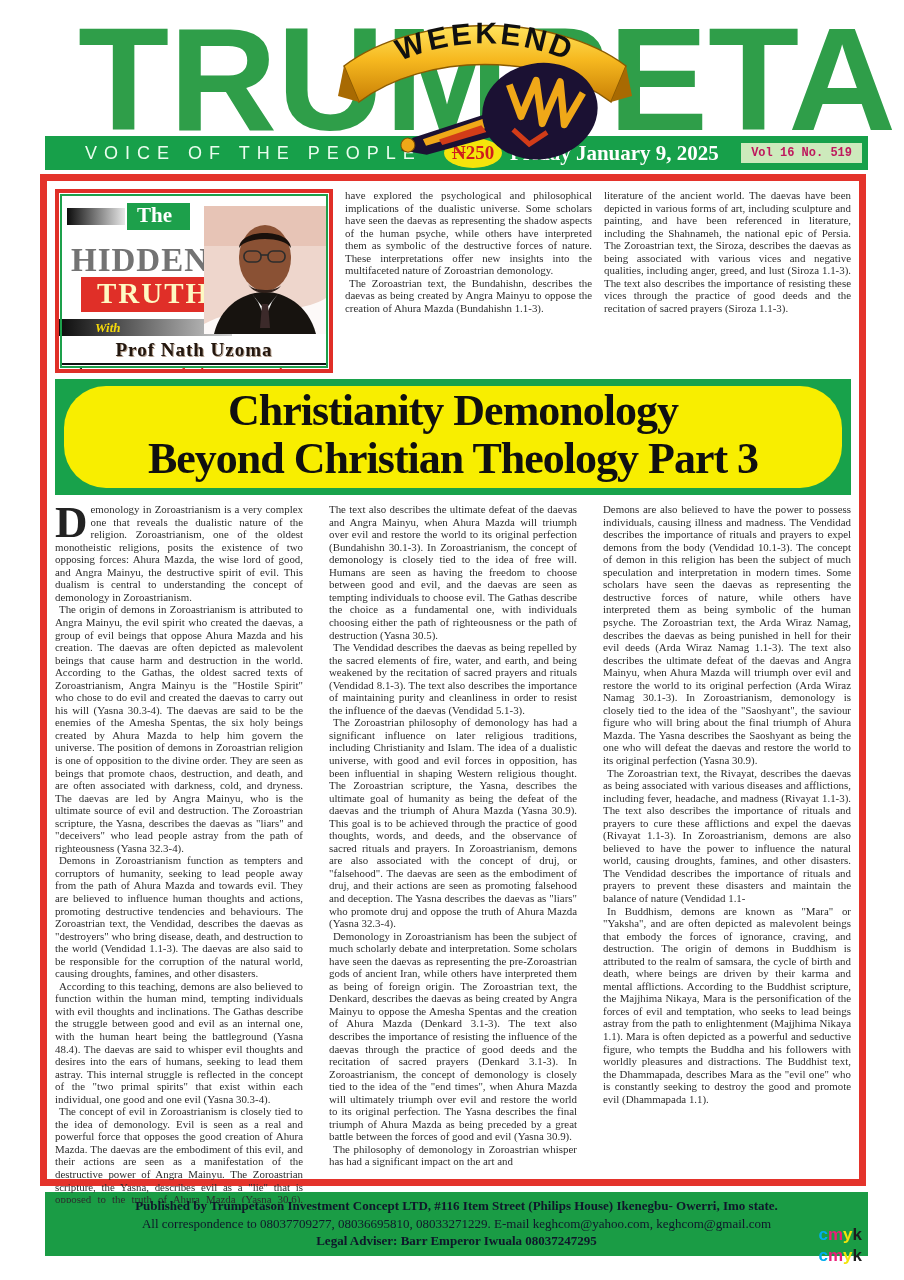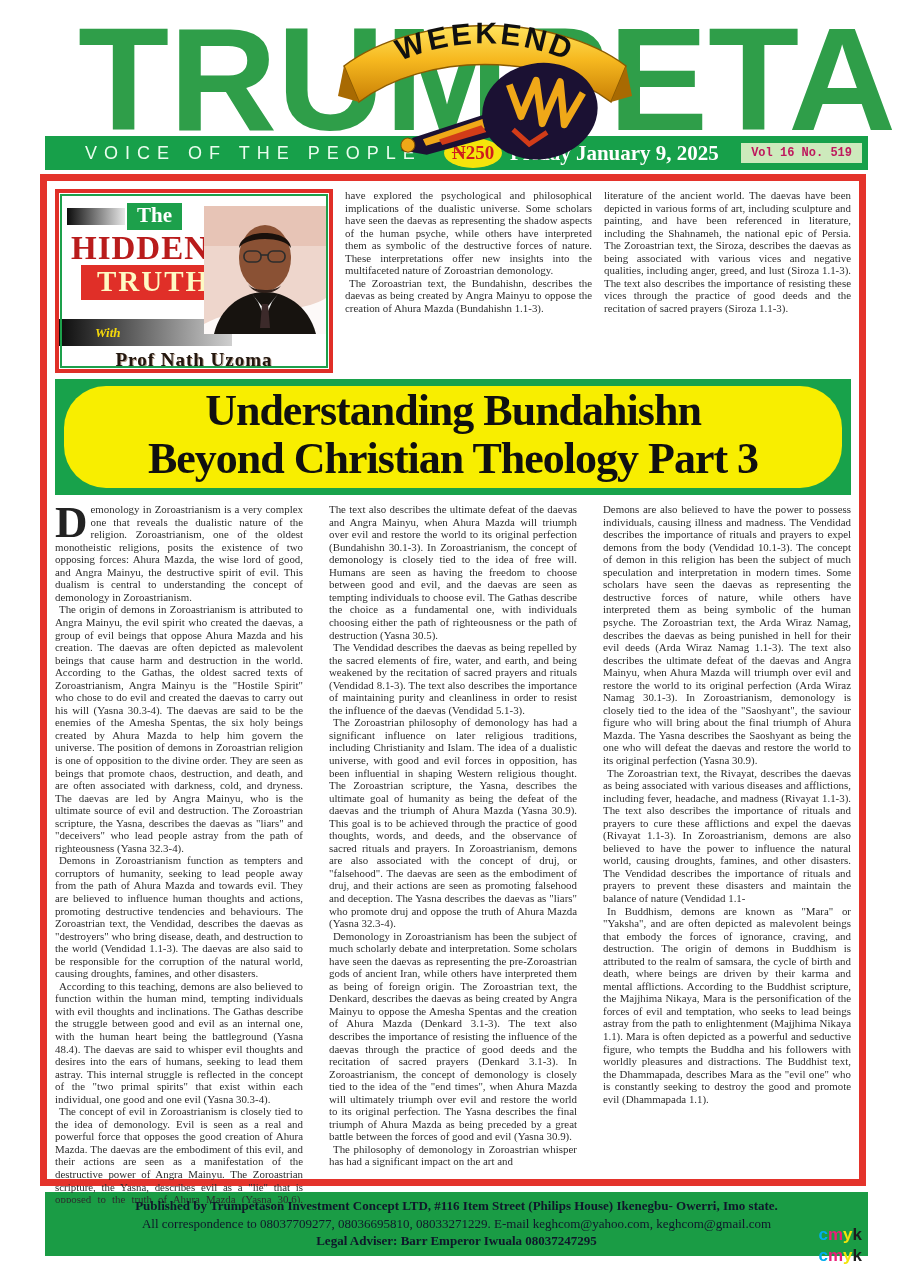--- a/index.html
+++ b/index.html
@@ -32,25 +32,25 @@
   .top-grid{display:grid;grid-template-columns:278px 1fr 1fr;gap:12px;height:184px;}
 
   
   .profile-box{border:4px solid #e02f28;outline:2px solid #1da04b;outline-offset:-7px;
                background:#fff;position:relative;overflow:hidden;}
   .profile-top{position:relative;height:112px;}
   .profile-photo{position:absolute;right:3px;top:3px;width:122px;height:128px;}
   .row1{display:flex;align-items:center;margin:10px 0 0 8px;}
   .grad-bar{width:58px;height:17px;background:linear-gradient(to right,#0c0c0c,#e8e8e8);}
   .the-box{background:#1da04b;color:#fff;font-weight:bold;font-size:21px;
-           padding:0 10px 2px 10px;margin-left:2px;text-align:right;}
-  .hidden-txt{font-size:33px;font-weight:bold;color:#b91c1c;letter-spacing:1px;margin:0 0 0 12px;}
+           padding:0 18px 2px 10px;margin-left:2px;text-align:right;}
+  .hidden-txt{font-size:33px;font-weight:bold;color:#737373;letter-spacing:1px;margin:12px 0 0 12px;}
   .truth-box{display:inline-block;background:#e02f28;color:#fef9c3;font-weight:bold;
              font-size:29px;letter-spacing:2px;padding:0 16px 2px 16px;margin:-2px 0 0 22px;}
-  .with-bar{width:64%;height:27px;background:linear-gradient(to right,#0c0c0c,#cfcfcf);
+  .with-bar{width:64%;height:17px;background:linear-gradient(to right,#0c0c0c,#cfcfcf);
             display:flex;align-items:center;margin-top:4px;}
   .with-txt{color:#f5d90a;font-style:italic;font-weight:bold;font-size:13px;margin-left:36px;}
   .author-line{text-align:center;font-weight:bold;font-size:19px;color:#23170f;
                letter-spacing:1px;text-shadow:1px 1px 0 #b5a08e,-1px -1px 0 #fff;
                padding:3px 0 2px 0;}
   .tel-line{border-top:2px solid #111;border-bottom:2px solid #111;margin:0 3px 3px 3px;
             text-align:center;font-size:11.5px;font-weight:bold;padding:2px 0;}
   .tel-label{color:#111;}
   .email-txt{color:#d61f1f;margin-left:4px;}
 
@@ -181,21 +181,21 @@
           <p>have explored the psychological and philosophical implications of the dualistic universe. Some scholars have seen the daevas as representing the shadow aspects of the human psyche, while others have interpreted them as symbolic of the destructive forces of nature. These interpretations offer new insights into the multifaceted nature of Zoroastrian demonology.</p>
           <p>The Zoroastrian text, the Bundahishn, describes the daevas as being created by Angra Mainyu to oppose the creation of Ahura Mazda (Bundahishn 1.1-3).</p>
         </div>
       <div class="intro-col">
           <p>literature of the ancient world. The daevas have been depicted in various forms of art, including sculpture and painting, and have been referenced in literature, including the Shahnameh, the national epic of Persia. The Zoroastrian text, the Siroza, describes the daevas as being associated with various vices and negative qualities, including anger, greed, and lust (Siroza 1.1-3). The text also describes the importance of resisting these vices through the practice of good deeds and the recitation of sacred prayers (Siroza 1.1-3).</p>
         </div>
     </section>
 
     <section class="headline-wrap">
       <div class="headline-pill">
-        <div>Understanding Bundahishn</div>
+        <div>Christianity Demonology</div>
         <div>Beyond Christian Theology Part 3</div>
       </div>
     </section>
 
     <section class="body-grid">
       <div class="body-col col1">
           <p>Demonology in Zoroastrianism is a very complex one that reveals the dualistic nature of the religion. Zoroastrianism, one of the oldest monotheistic religions, posits the existence of two opposing forces: Ahura Mazda, the wise lord of good, and Angra Mainyu, the destructive spirit of evil. This dualism is central to understanding the concept of demonology in Zoroastrianism.</p>
           <p>The origin of demons in Zoroastrianism is attributed to Angra Mainyu, the evil spirit who created the daevas, a group of evil beings that oppose Ahura Mazda and his creation. The daevas are often depicted as malevolent beings that cause harm and destruction in the world. According to the Gathas, the oldest sacred texts of Zoroastrianism, Angra Mainyu is the "Hostile Spirit" who chose to do evil and created the daevas to carry out his will (Yasna 30.3-4). The daevas are said to be the enemies of the Amesha Spentas, the six holy beings created by Ahura Mazda to help him govern the universe. The position of demons in Zoroastrian religion is one of opposition to the divine order. They are seen as beings that promote chaos, destruction, and death, and are often associated with darkness, cold, and dryness. The daevas are led by Angra Mainyu, who is the ultimate source of evil and destruction. The Zoroastrian scripture, the Yasna, describes the daevas as "liars" and "deceivers" who lead people astray from the path of righteousness (Yasna 32.3-4).</p>
           <p>Demons in Zoroastrianism function as tempters and corruptors of humanity, seeking to lead people away from the path of Ahura Mazda and towards evil. They are believed to influence human thoughts and actions, promoting destructive tendencies and behaviours. The Zoroastrian text, the Vendidad, describes the daevas as "destroyers" who bring disease, death, and destruction to the world (Vendidad 1.1-3). The daevas are also said to be responsible for the corruption of the natural world, causing droughts, famines, and other disasters.</p>
           <p>According to this teaching, demons are also believed to function within the human mind, tempting individuals with evil thoughts and inclinations. The Gathas describe the struggle between good and evil as an internal one, with the human heart being the battleground (Yasna 48.4). The daevas are said to whisper evil thoughts and desires into the ears of humans, seeking to lead them astray. This internal struggle is reflected in the concept of the "two primal spirits" that exist within each individual, one good and one evil (Yasna 30.3-4).</p>

